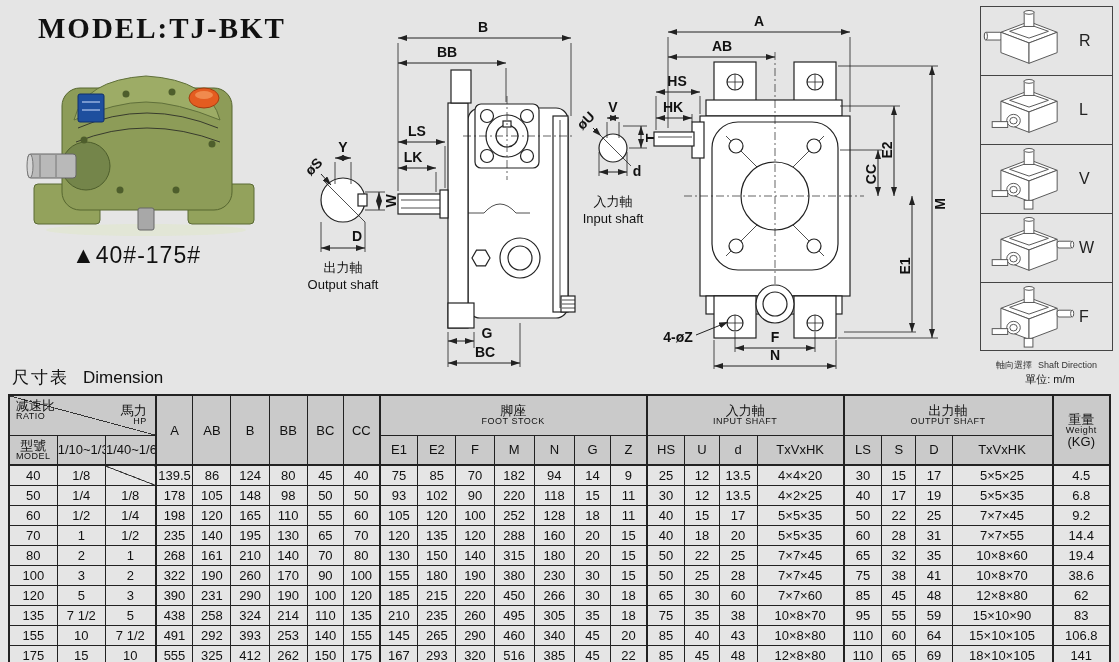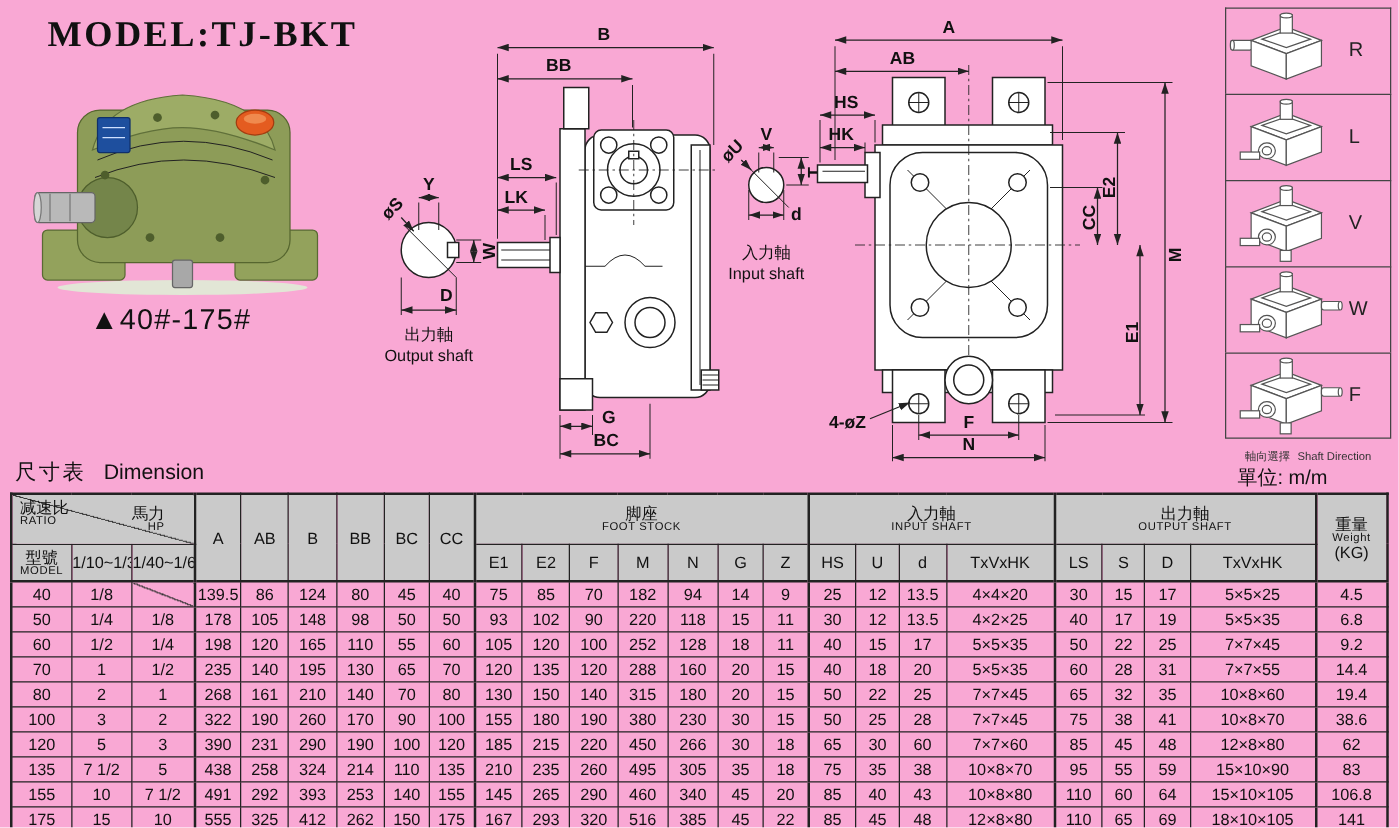--- a/index.html
+++ b/index.html
@@ -1,16 +1,16 @@
 <!DOCTYPE html>
 <html><head>
 <meta charset="utf-8">
 <style>
   html,body{margin:0;padding:0;background:#fff;}
-  .page{position:relative;width:1119px;height:662px;background:#f9a8d4;overflow:hidden;
+  .page{position:relative;width:1119px;height:662px;background:#e5e5e5;overflow:hidden;
         font-family:"Liberation Sans",sans-serif;color:#111;}
   
   .model-title{position:absolute;left:38px;top:12px;font-family:"Liberation Serif",serif;
         font-size:29px;font-weight:bold;letter-spacing:2px;}
   .size-range{position:absolute;left:72px;top:242px;font-size:23px;letter-spacing:1px;}
   .photo{position:absolute;left:26px;top:58px;}
   
   .sideview{position:absolute;left:295px;top:8px;}
   .frontview{position:absolute;left:648px;top:8px;}
   .dim{stroke:#222;stroke-width:1;fill:none;}
@@ -27,38 +27,38 @@
            display:flex;align-items:center;}
   .sd-cell:last-of-type{border-bottom:1px solid #444;}
   .sd-svg{width:98px;height:64px;flex:0 0 98px;}
   .sd-label{font-size:16px;color:#222;}
   .w{fill:#fff;stroke:#555;stroke-width:1;}
   .sd-caption{margin-top:8px;text-align:center;font-size:9px;color:#333;white-space:nowrap;}
   .sd-caption .cz{font-size:9px;margin-right:6px;}
   
   .section-title{position:absolute;left:12px;top:366px;font-size:17px;}
   .section-title .tz{letter-spacing:2px;margin-right:14px;font-family:Liberation Serif, serif;}
-  .unit-label{position:absolute;left:990px;top:372px;width:120px;text-align:left;font-size:16px;}
+  .unit-label{position:absolute;left:990px;top:372px;width:120px;text-align:center;font-size:11px;}
   .dim-table{position:absolute;left:8px;top:394px;border-collapse:collapse;table-layout:fixed;
              width:1103px;border:2px solid #222;}
   .dim-table th,.dim-table td{border:1px solid #222;text-align:center;vertical-align:middle;
              padding:0;font-size:13px;white-space:nowrap;overflow:hidden;}
   .dim-table thead th{background:#cacaca;font-weight:normal;}
   .dim-table thead{border-bottom:2px solid #222;}
   .dim-table td{height:19px;}
   .hz{font-size:13px;line-height:13px;display:block;}
   .he{font-size:9px;line-height:9px;display:block;letter-spacing:0.5px;}
   .hf{font-size:11px;}
   .bl2{border-left-width:2px !important;}
   .r1{height:40px;}
   .r2{height:30px;}
   .diag-head{position:relative;background:
      linear-gradient(to top right,#cacaca 49.4%,#333 49.4%,#333 50.6%,#cacaca 50.6%) !important;}
   .dh-ratio{position:absolute;left:6px;top:3px;text-align:left;}
-  .dh-hp{position:absolute;right:23px;top:8px;text-align:right;}
+  .dh-hp{position:absolute;right:8px;top:8px;text-align:right;}
   .diag-empty{background:
      linear-gradient(to top right,transparent 48.5%,#333 48.5%,#333 51.5%,transparent 51.5%);}
 </style>
 </head>
 <body>
 
 <div class="page">
 
   <div class="model-title">MODEL:TJ-BKT</div>
 

